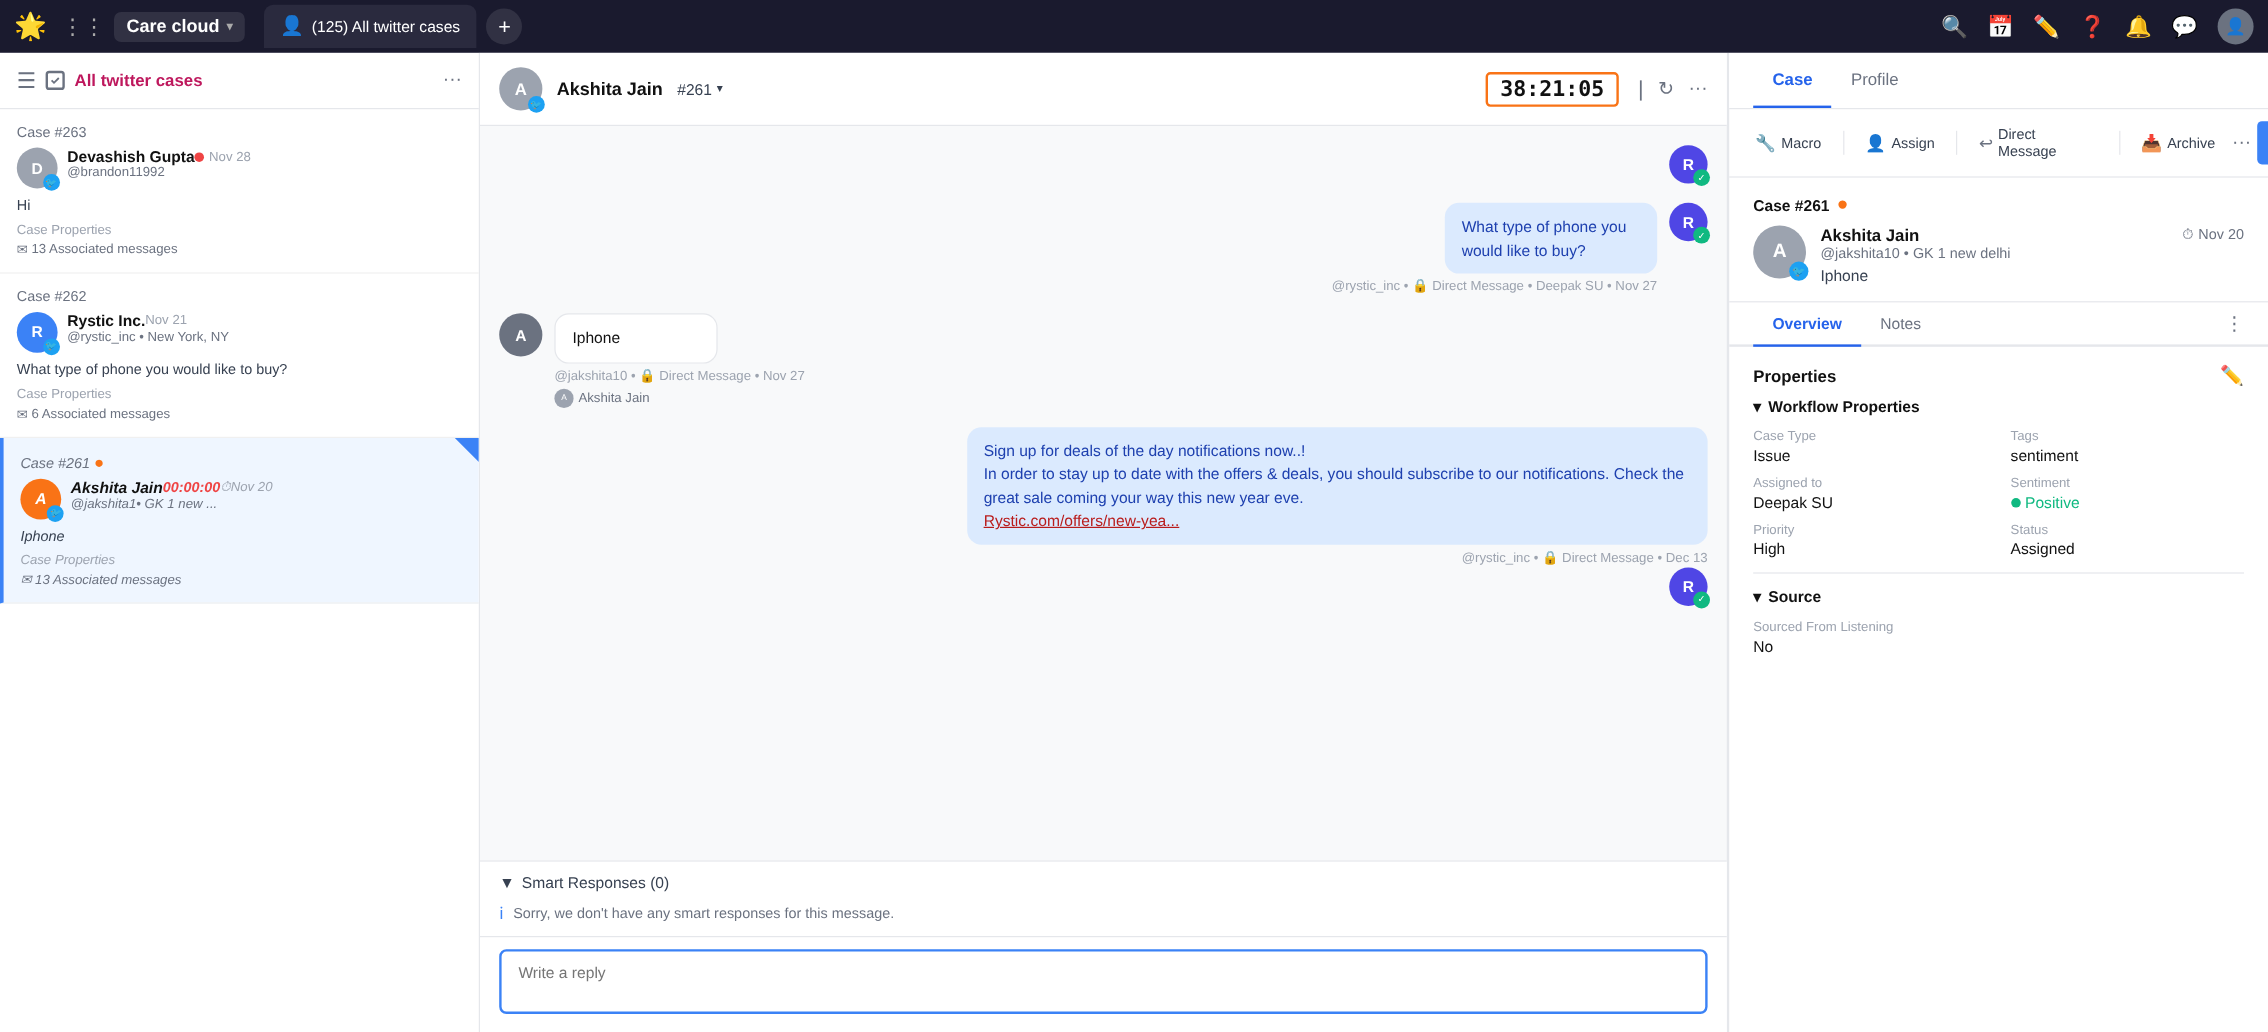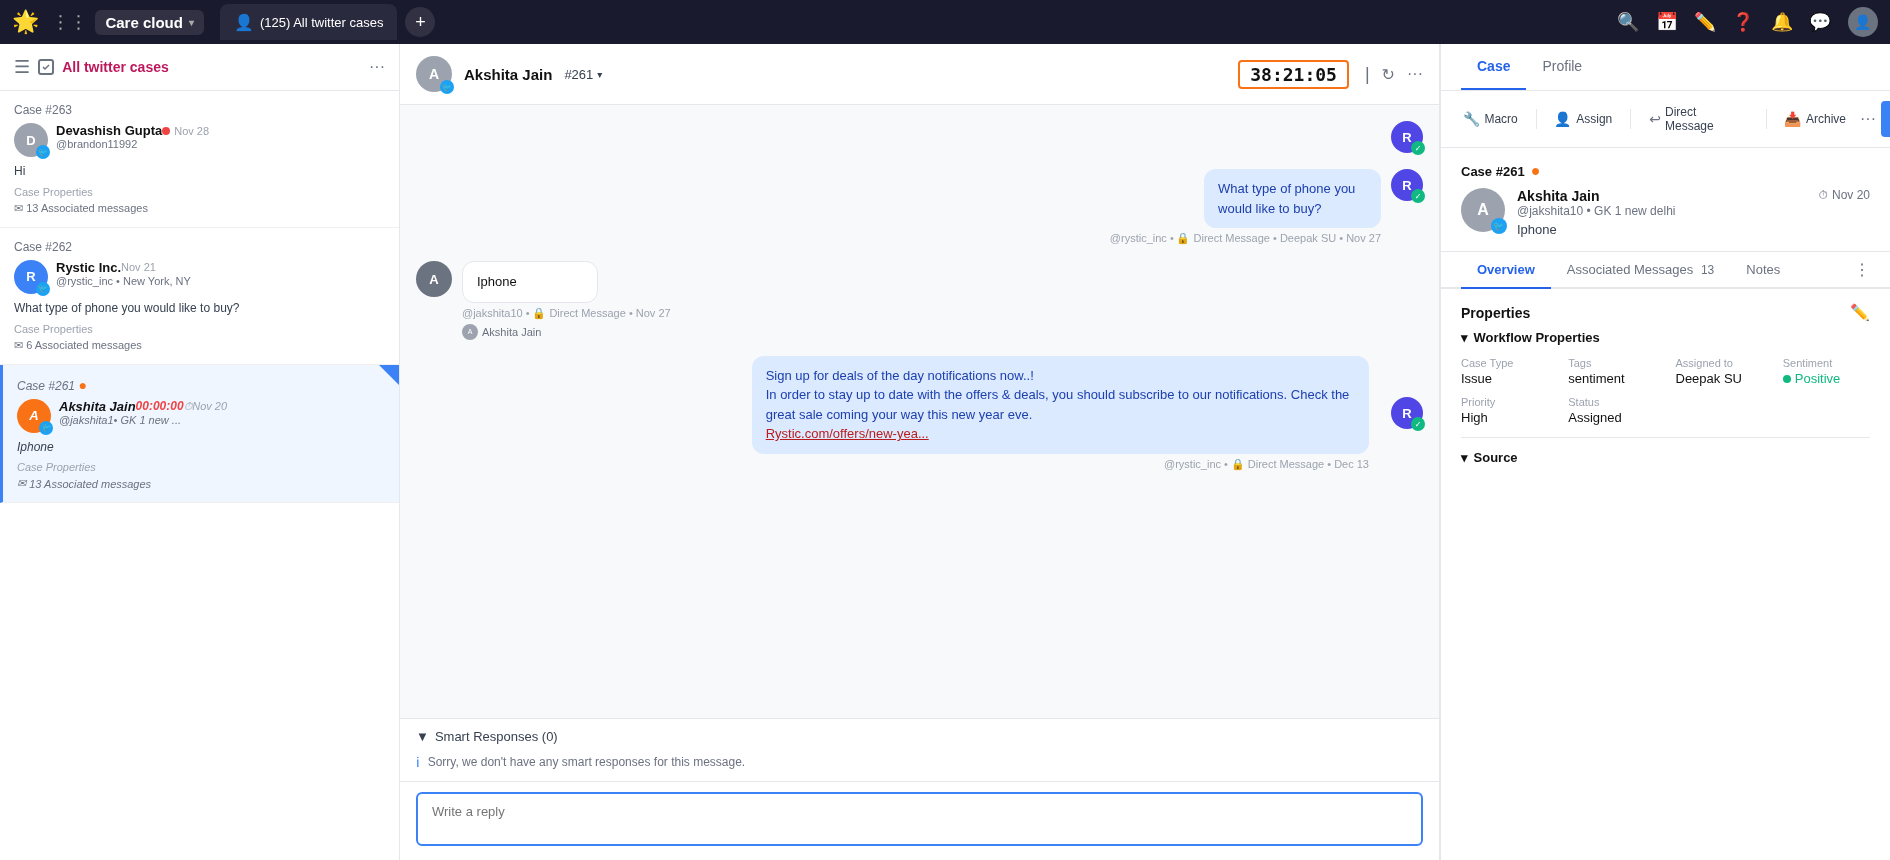--- a/index.html
+++ b/index.html
@@ -341,21 +341,21 @@
       align-items: center;
       gap: 6px;
       font-size: 13px;
       font-weight: 600;
       color: #111;
       cursor: pointer;
       margin-bottom: 12px;
     }
     .props-grid {
       display: grid;
-      grid-template-columns: 1fr 1fr 1fr 1fr;
+      grid-template-columns: 1fr 1fr;
       gap: 10px 20px;
     }
     .prop-item .prop-label { font-size: 11px; color: #9ca3af; margin-bottom: 2px; }
     .prop-item .prop-value { font-size: 13px; color: #111; font-weight: 500; }
     .prop-item .prop-value.positive { color: #10b981; display: flex; align-items: center; gap: 4px; }
     .positive-dot { width: 8px; height: 8px; border-radius: 50%; background: #10b981; display: inline-block; }
 
     .source-group { padding: 0 20px 12px; }
     .source-group-header { display: flex; align-items: center; gap: 6px; font-size: 13px; font-weight: 600; color: #111; cursor: pointer; margin-bottom: 12px; }
     .source-grid { display: grid; grid-template-columns: 1fr 1fr; gap: 10px 20px; }
@@ -544,21 +544,21 @@
           <div class="msg-meta">
             @jakshita10 • 🔒 Direct Message • Nov 27
           </div>
           <div class="msg-sender-name">
             <div class="sender-avatar">A</div>
             Akshita Jain
           </div>
         </div>
       </div>
 
-      <div style="display:flex;justify-content:flex-end;align-items:center;gap:22px;">
+      <div style="display:flex;justify-content:flex-end;align-items:flex-end;gap:2px;flex-direction:column;">
         <div style="display:flex;flex-direction:column;align-items:flex-end;">
           <div class="msg-bubble outgoing" style="max-width:70%;">
             Sign up for deals of the day notifications now..!<br>
             In order to stay up to date with the offers &amp; deals, you should subscribe to our notifications. Check the great sale coming your way this new year eve.<br>
             <span style="color:#b91c1c;text-decoration:underline;cursor:pointer;">Rystic.com/offers/new-yea...</span>
           </div>
           <div class="msg-meta" style="justify-content:flex-end;">
             @rystic_inc • 🔒 Direct Message • Dec 13
           </div>
         </div>
@@ -635,24 +635,20 @@
         </div>
         <div style="display:flex;align-items:center;gap:4px;font-size:12px;color:#6b7280;margin-left:auto;flex-shrink:0;">
           <span>⏱</span>
           <span>Nov 20</span>
         </div>
       </div>
     </div>
 
     <div class="sub-tabs">
       <div class="sub-tab active">Overview</div>
-      <div class="sub-tab">
-        <span>Associated Messages</span>
-        <span class="count">13</span>
-      </div>
       <div class="sub-tab">Notes</div>
       <span class="sub-tabs-more">⋮</span>
     </div>
 
     <div class="properties-section">
       <div class="props-header">
         <span class="props-title">Properties</span>
         <span class="props-edit">✏️</span>
       </div>
 
@@ -692,18 +688,24 @@
         </div>
       </div>
 
       <div style="height:1px;background:#e5e7eb;margin:0 20px 12px;"></div>
 
       <div class="source-group">
         <div class="source-group-header">
           <span>▾</span>
           <span>Source</span>
         </div>
+        <div class="source-grid">
+          <div class="prop-item">
+            <div class="prop-label">Sourced From Listening</div>
+            <div class="prop-value">No</div>
+          </div>
+        </div>
       </div>
 
     </div>
   </div>
 
 </div>
 
 </body></html>

